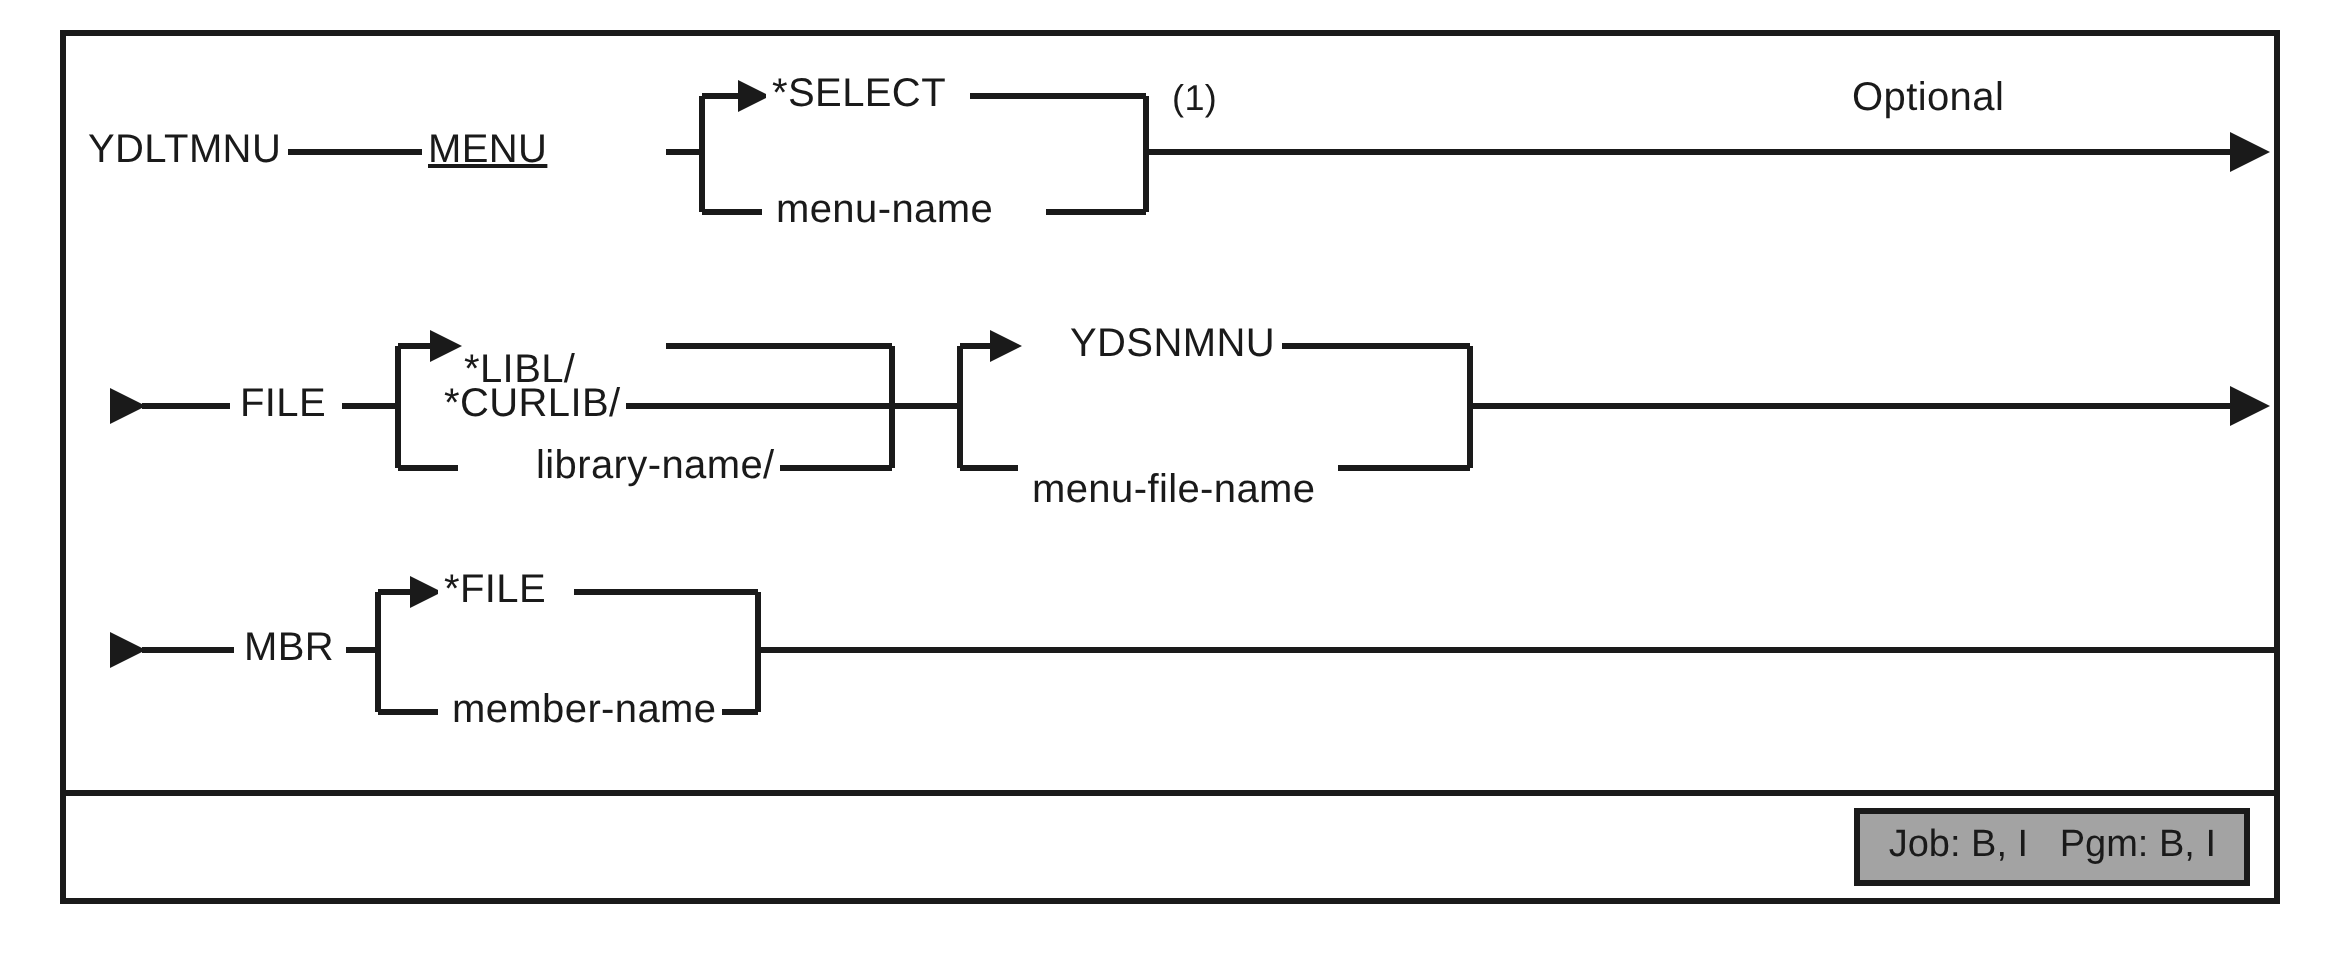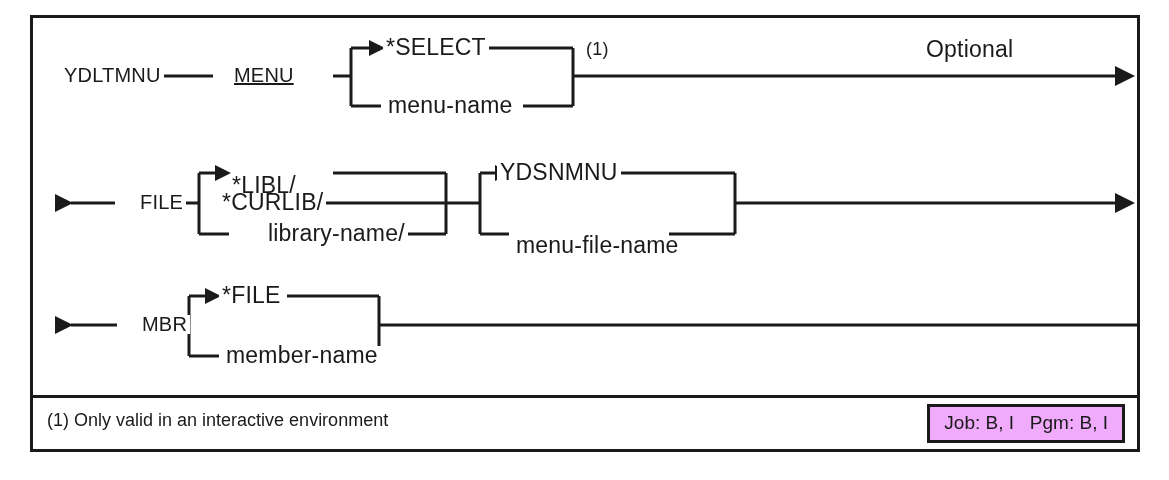--- a/index.html
+++ b/index.html
@@ -14,42 +14,42 @@
     position:absolute;left:30px;top:15px;width:1110px;height:437px;
     border:3px solid #1a1a1a;
     box-sizing:border-box;
     background:#ffffff;
   }
   #diagram-canvas{position:absolute;left:0;top:0;width:100%;height:100%;}
 
   
   .lbl{
     position:absolute;
-    font-size:23px;
+    font-size:20px;
     line-height:19px;
     letter-spacing:.2px;
     white-space:nowrap;
     color:#1a1a1a;
     background:#ffffff;
     padding:0 3px;
   }
-  .lbl.big{font-size:20px;margin-left:20px;}
+  .lbl.big{font-size:20px;}
   .lbl.footnote-ref{font-size:18px;}
 
   
   #footer-rule{
     position:absolute;left:0;top:377px;width:100%;height:3px;background:#1a1a1a;
   }
   #footnote-text{
     position:absolute;left:14px;top:392px;font-size:18px;white-space:nowrap;
   }
   #jobpgm-box{
     position:absolute;right:12px;top:386px;
     border:3px solid #1a1a1a;
-    background:#f0abfc;
+    background:#a3a3a3;
     padding:5px 14px 6px 14px;
     font-size:19px;
     white-space:pre;
     box-sizing:border-box;
   }
 </style>
 </head>
 <body>
 
 <div id="diagram-frame">
@@ -139,29 +139,28 @@
   <span class="lbl" style="left:890px;top:22px;">Optional</span>
 
   <span class="lbl big" style="left:84px;top:175px;">FILE</span>
 
   <span class="lbl" style="left:196px;top:145px;margin-top:13px;">*LIBL/</span>
 
   <span class="lbl" style="left:186px;top:175px;">*CURLIB/</span>
 
   <span class="lbl" style="left:200px;top:206px;margin-left:32px;">library-name/</span>
 
-  <span class="lbl" style="left:464px;top:145px;text-align:right;">YDSNMNU</span>
+  <span class="lbl" style="left:499px;top:145px;text-align:right;">YDSNMNU</span>
 
   <span class="lbl" style="left:480px;top:218px;">menu-file-name</span>
 
   <span class="lbl big" style="left:86px;top:297px;">MBR</span>
 
   <span class="lbl" style="left:186px;top:268px;">*FILE</span>
 
   <span class="lbl" style="left:190px;top:328px;text-align:center;">member-name</span>
 
   <div id="footer-rule"></div>
 
-  <div id="footnote-text">(1) Only valid in an interactive environment</div>
 
   <div id="jobpgm-box">Job: B, I   Pgm: B, I</div>
 
 </div>
 
 </body></html>

